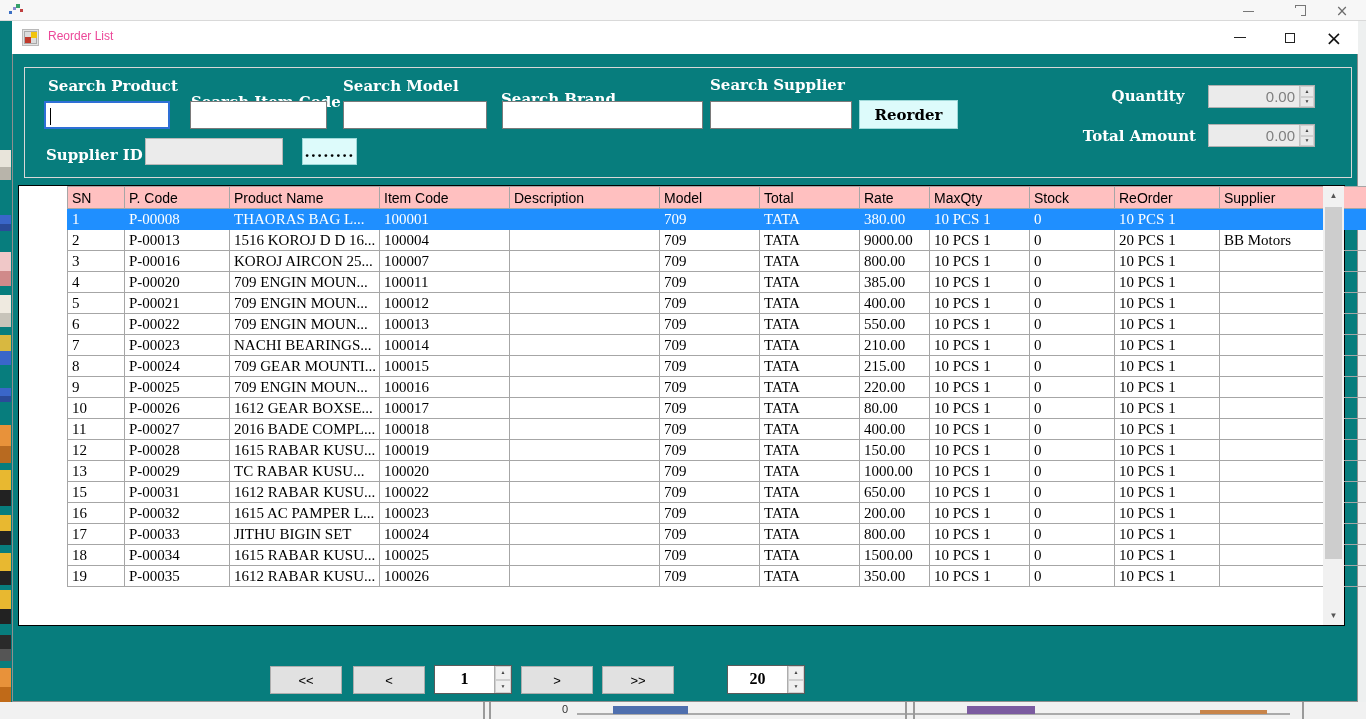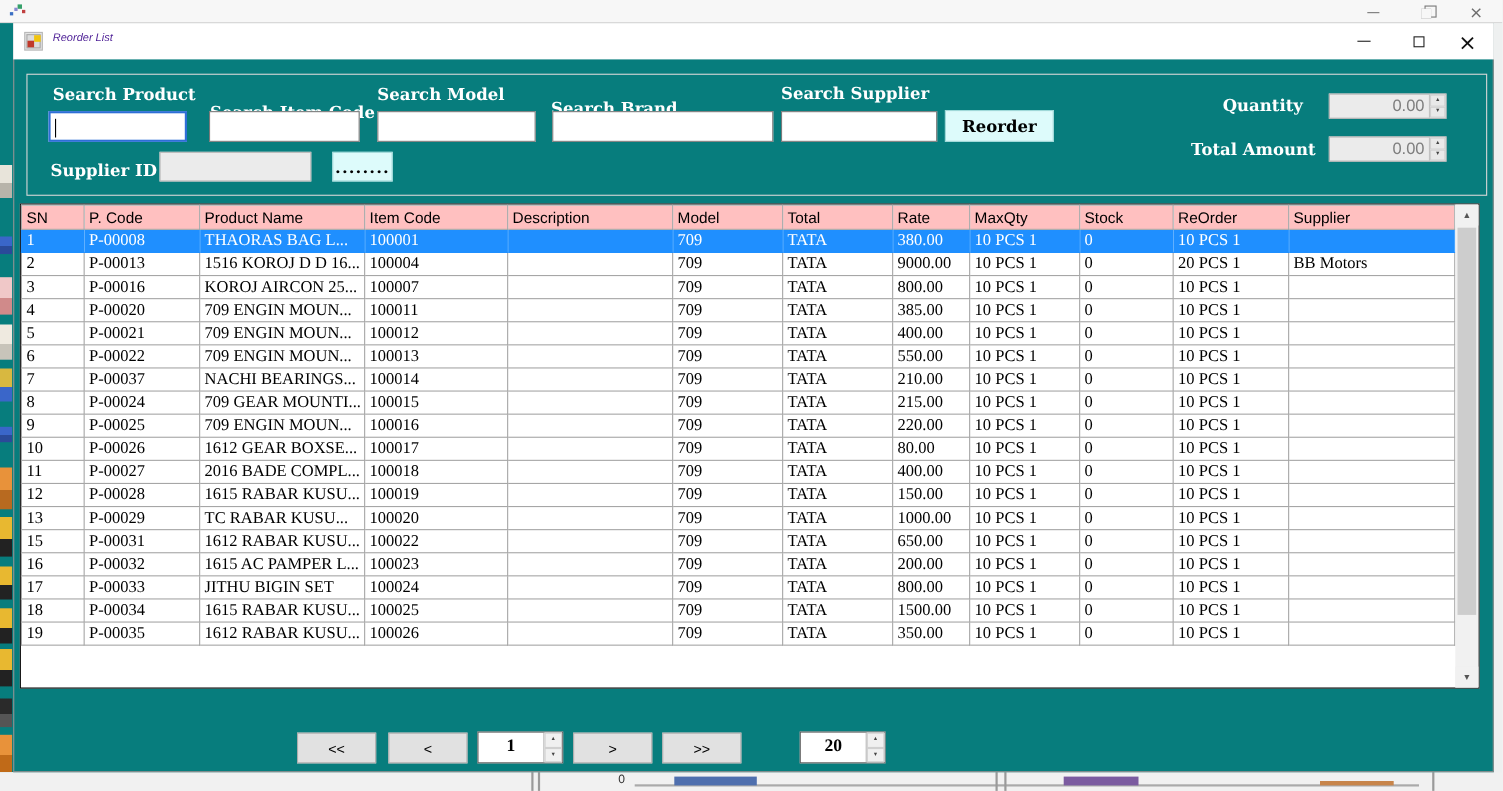--- a/index.html
+++ b/index.html
@@ -21,41 +21,41 @@
 
   
   .desktop-strip { left:0; top:21px; width:12px; height:681px; background:#077d7d; overflow:hidden; }
   .frag { position:absolute; left:0; width:11px; }
 
   
   .inner-window { left:12px; top:21px; width:1346px; height:681px; background:#077d7d; border:1px solid #8f8f8f; }
   .titlebar { left:12px; top:21px; width:1346px; height:33px; background:#ffffff; }
   .app-icon { left:10px; top:8px; width:17px; height:17px; border:1px solid #b9b9b9; background:#e3e3e3; position:absolute; }
   .app-icon i { position:absolute; display:block; }
-  .title-text { left:36px; top:8px; font-size:10px; color:#4c1d95;font-style:italic; }
+  .title-text { left:36px; top:8px; font-size:12px; color:#ec4899; }
   .win-ctrl { top:0; width:44px; height:33px; display:flex; align-items:center; justify-content:center; cursor:default; }
   .min-bar { width:12px; height:0; border-top:1px solid #222; }
   .max-box { width:10px; height:10px; border:1px solid #222; }
   .close-x { font-size:20px; line-height:18px; color:#111; font-family:"DejaVu Sans",sans-serif; }
 
   
   .search-panel { left:24px; top:67px; width:1328px; height:111px; border:1px solid #d8d8d8; }
   .s-label { color:#ffffff; font-family:"DejaVu Serif", serif; font-weight:bold; font-size:15px; white-space:nowrap; }
   .s-input { background:#ffffff; border:1px solid #7a7a7a; height:28px; }
   .s-input.focused { border:2px solid #2e6fd6; }
   .caret { left:4px; top:5px; width:1px; height:17px; background:#000; }
   .btn-cyan { background:#ddfbfb; border:1px solid #9ed8d8; color:#000; font-family:"DejaVu Serif", serif; font-weight:bold; font-size:15px; display:flex; align-items:center; justify-content:center; cursor:default; }
   .disabled-field { background:#ebebeb; border:1px solid #b8b8b8; }
   .numud { background:#ebebeb; border:1px solid #b0b0b0; height:23px; display:flex; }
   .numud .val { flex:1; text-align:right; color:#7f7f7f; font-size:15px; line-height:21px; padding-right:4px; }
   .spin-col { width:15px; display:flex; flex-direction:column; border-left:1px solid #c2c2c2; }
   .spin-btn { flex:1; background:#e9e9e9; border:1px solid #d0d0d0; font-size:5px; color:#444; display:flex; align-items:center; justify-content:center; line-height:1; }
 
   
-  .grid-wrap { left:18px; top:185px; width:1327px; height:441px; background:#ffffff; border:1px solid #000; }
+  .grid-wrap { left:18px; top:185px; width:1327px; height:441px; background:#ffffff; border:1px solid #000;padding-left:48px; }
   table.grid { border-collapse:collapse; table-layout:fixed; width:1303px; font-family:"Liberation Serif", serif; font-size:15px; color:#000; }
   table.grid th { background:#ffc0c0; font-family:"Liberation Sans", sans-serif; font-size:14px; font-weight:400; text-align:left; padding:0 4px; border:1px solid #a6a6a6; height:22px; white-space:nowrap; overflow:hidden; }
   table.grid td { padding:0 4px; border:1px solid #a6a6a6; height:21px; white-space:nowrap; overflow:hidden; }
   table.grid tr.selected td { background:#1f8fff; color:#ffffff; border-color:#1f8fff; }
   .vscroll { left:1304px; top:0; width:21px; height:439px; background:#f1f1f1; }
   .vs-arrow { left:0; width:21px; height:19px; background:#f1f1f1; color:#555; font-size:8px; display:flex; align-items:center; justify-content:center; }
   .vs-thumb { left:2px; top:21px; width:17px; height:352px; background:#cdcdcd; }
 
   
   .pg-btn { top:666px; height:28px; background:#e1e1e1; border:1px solid #adadad; font-size:13px; color:#000; display:flex; align-items:center; justify-content:center; cursor:default; }
@@ -295,21 +295,21 @@
             <td>709</td>
             <td>TATA</td>
             <td>550.00</td>
             <td>10 PCS 1</td>
             <td>0</td>
             <td>10 PCS 1</td>
             <td></td>
           </tr>
           <tr>
             <td>7</td>
-            <td>P-00037</td>
+            <td>P-00023</td>
             <td>NACHI BEARINGS...</td>
             <td>100014</td>
             <td></td>
             <td>709</td>
             <td>TATA</td>
             <td>210.00</td>
             <td>10 PCS 1</td>
             <td>0</td>
             <td>10 PCS 1</td>
             <td></td>

